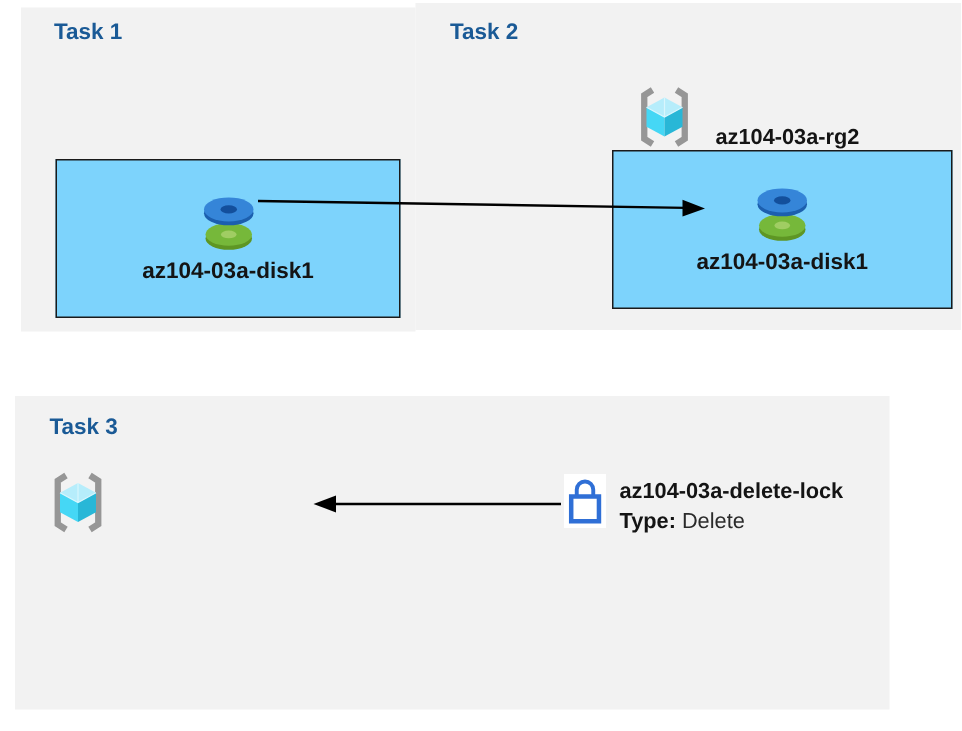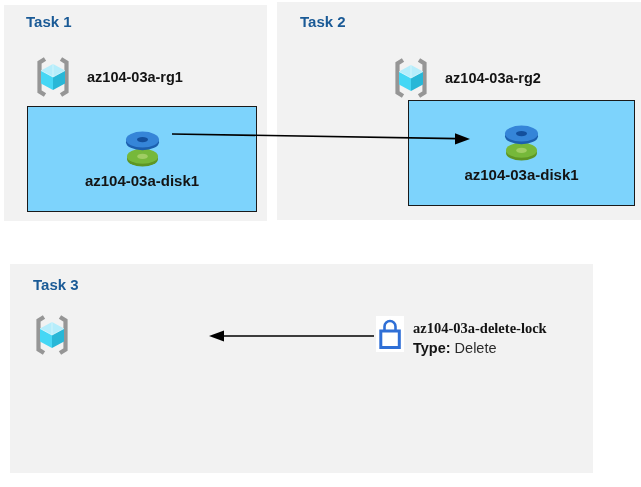--- a/index.html
+++ b/index.html
@@ -1,48 +1,48 @@
 <!DOCTYPE html>
 <html><head>
 <meta charset="utf-8">
 <style>
   html,body{margin:0;padding:0;background:#ffffff;}
   .canvas{
     position:relative;width:641px;height:487px;background:#ffffff;
     font-family:"Liberation Sans",sans-serif;overflow:hidden;
   }
   .panel{position:absolute;background:#f2f2f2;}
-  #panel-task1{left:4px;top:5px;width:263px;height:216px;}
+  #panel-task1{left:14px;top:5px;width:263px;height:216px;}
   #panel-task2{left:277px;top:2px;width:364px;height:218px;text-decoration:underline;}
   #panel-task3{left:10px;top:264px;width:583px;height:209px;}
   .task-title{position:absolute;font-weight:bold;font-size:15px;color:#1a5a96;white-space:nowrap;}
   #panel-task1 .task-title{left:22px;top:8px;}
   #panel-task2 .task-title{left:23px;top:11px;}
   #panel-task3 .task-title{left:23px;top:12px;}
   .rg-row{position:absolute;display:flex;align-items:center;gap:12px;}
   #panel-task1 .rg-row{left:27px;top:50px;}
-  #panel-task2 .rg-row{left:112px;top:54px;}
+  #panel-task2 .rg-row{left:144px;top:54px;align-items:flex-end;}
   #panel-task3 .rg-row{left:20px;top:49px;}
   .rg-label{font-weight:bold;font-size:14.5px;color:#141414;white-space:nowrap;}
   .resource-box{
     position:absolute;background:#7dd3fc;border:1px solid #1a1a1a;
     display:flex;flex-direction:column;align-items:center;justify-content:center;
   }
   #panel-task1 .resource-box{left:23px;top:101px;width:228px;height:104px;}
   #panel-task2 .resource-box{left:131px;top:98px;width:225px;height:104px;}
   #panel-task3 .resource-box{left:17px;top:98px;width:227px;height:104px;}
   .disk-label{font-weight:bold;font-size:15px;color:#141414;margin-top:3px;white-space:nowrap;}
   .arrow-layer{position:absolute;left:0;top:0;width:641px;height:487px;pointer-events:none;}
   .move-label{position:absolute;left:281px;top:110px;font-weight:bold;font-size:15px;color:#000;white-space:nowrap;}
   .lock-box{
     position:absolute;left:376px;top:316px;width:28px;height:36px;background:#ffffff;
     display:flex;align-items:center;justify-content:center;
   }
   .lock-text{position:absolute;left:413px;top:318px;font-size:14.5px;color:#141414;line-height:20px;}
-  .lock-name{font-weight:bold;white-space:nowrap;font-family:Liberation Serif, serif;}
+  .lock-name{font-weight:bold;white-space:nowrap;}
   .lock-type-label{font-weight:bold;}
   .lock-type-value{margin-left:4px;color:#2b2b2b;}
 </style>
 </head>
 <body>
 
 <svg width="0" height="0" style="position:absolute">
   <defs>
     <g id="rg-icon-def">
       <path d="M14 4 L8.5 7.5 L8.5 36.5 L14 40" fill="none" stroke="#969696" stroke-width="4.2"></path>
@@ -60,26 +60,20 @@
       <ellipse cx="20" cy="10.6" rx="16.5" ry="8" fill="#3585d8"></ellipse>
       <ellipse cx="20" cy="10.6" rx="5.5" ry="2.7" fill="#134f9c"></ellipse>
     </g>
   </defs>
 </svg>
 
 <div class="canvas">
 
   <div class="panel" id="panel-task1">
     <div class="task-title">Task 1</div>
-    <div class="rg-row">
-      <svg width="44" height="44" viewBox="0 0 44 44">
-          <use href="#rg-icon-def"></use>
-        </svg>
-      <span class="rg-label">az104-03a-rg1</span>
-    </div>
     <div class="resource-box">
       <svg width="45" height="40" viewBox="0 0 40 40">
           <use href="#disk-icon-def"></use>
         </svg>
       <span class="disk-label">az104-03a-disk1</span>
     </div>
   </div>
 
   <div class="panel" id="panel-task2">
     <div class="task-title">Task 2</div>

